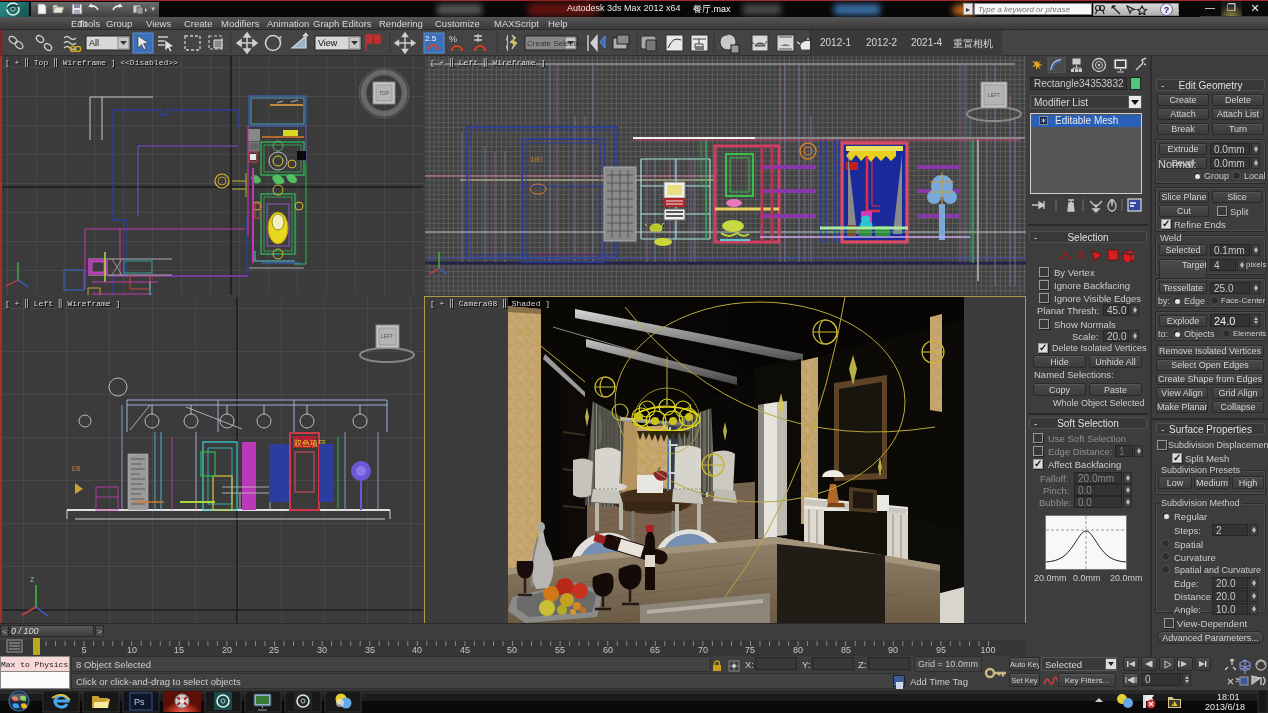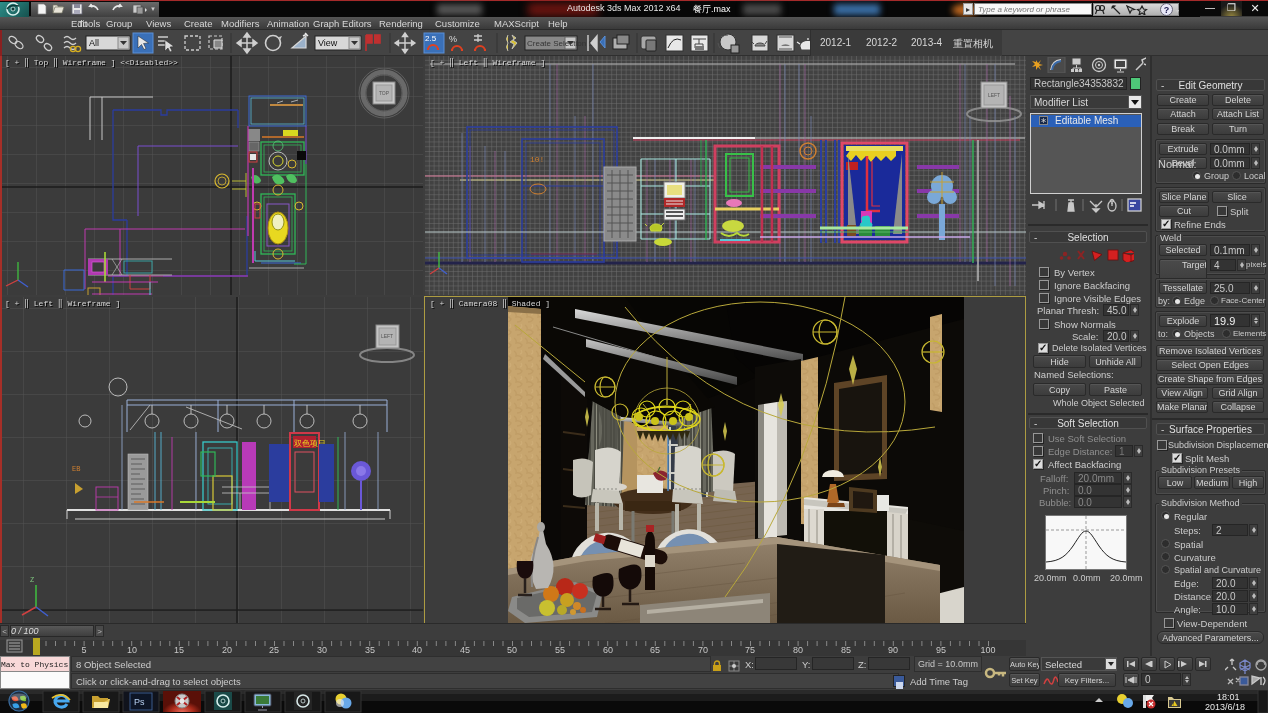--- a/index.html
+++ b/index.html
@@ -230,21 +230,21 @@
 
       <rect x="777" y="5" width="17" height="16" fill="#d8d8d8" stroke="#333"></rect>
         <path d="M779 7 h13 M779 19 h13" stroke="#555"></path>
         <path d="M781 16 a5 3 0 0 1 9 0 z" fill="#777"></path>
 
       <path d="M801 16 a7 4.5 0 0 1 14 0 l-1 3 h-12 z M800 14 l-3 -2 m17 3 l3 -4 m-9 -1 l0 -2" stroke="#eee" fill="#e8e8e8" stroke-width="1.2"></path>
     </svg>
     <div class="abs" style="left:810px;top:0;width:192px;height:26px;background:#3a3a3a;border-left:1px solid #2f2f2f;"></div>
     <div class="abs" style="left:820px;top:7px;color:#d8d8d8;font-size:10px;">2012-1</div>
     <div class="abs" style="left:866px;top:7px;color:#d8d8d8;font-size:10px;">2012-2</div>
-    <div class="abs" style="left:911px;top:7px;color:#d8d8d8;font-size:10px;">2013-4</div>
+    <div class="abs" style="left:911px;top:7px;color:#d8d8d8;font-size:10px;">2021-4</div>
     <div class="abs" style="left:953px;top:7px;color:#d8d8d8;font-size:10px;">重置相机</div>
   </div>
   <div id="vp-tl" class="abs">
     <svg width="423" height="239">
       <defs>
         <pattern id="grid1" width="29" height="29" patternUnits="userSpaceOnUse" x="8" y="12">
           <path d="M29 0 V29 H0" fill="none" stroke="#525252" stroke-width="1"></path>
         </pattern>
       </defs>
       <rect width="423" height="239" fill="#3b3b3b"></rect>
@@ -1019,21 +1019,21 @@
     <div class="mxbtn abs" style="left:133px;top:226px;width:48px;height:12px;line-height:11px;">Tessellate</div>
     <div class="mxfield abs" style="left:184px;top:226px;width:40px;height:12px;">25.0</div>
     <div class="spin abs" style="left:225px;top:226px;height:12px;"></div>
     <div class="plab abs" style="left:132px;top:240px;font-size:9px;">by:</div>
     <div class="radio radsel abs" style="left:146px;top:240px;"></div>
       <div class="plab abs" style="left:158px;top:240px;font-size:9px;">Edge</div>
     <div class="radio abs" style="left:184px;top:240px;"></div>
       <div class="plab abs" style="left:195px;top:240px;font-size:8px;">Face-Center</div>
     <div class="grp abs" style="left:129px;top:255px;width:111px;height:30px;"></div>
     <div class="mxbtn abs" style="left:133px;top:259px;width:48px;height:12px;line-height:11px;">Explode</div>
-    <div class="mxfield abs" style="left:184px;top:258px;width:40px;height:13px;color:#f0f0f0;font-size:11px;">19.9</div>
+    <div class="mxfield abs" style="left:184px;top:258px;width:40px;height:13px;color:#f0f0f0;font-size:11px;">24.0</div>
     <div class="spin abs" style="left:225px;top:258px;height:13px;"></div>
     <div class="plab abs" style="left:132px;top:273px;font-size:9px;">to:</div>
     <div class="radio radsel abs" style="left:146px;top:273px;"></div>
       <div class="plab abs" style="left:158px;top:273px;font-size:9px;">Objects</div>
     <div class="radio abs" style="left:196px;top:273px;"></div>
       <div class="plab abs" style="left:207px;top:273px;font-size:8px;">Elements</div>
     <div class="mxbtn abs" style="left:130px;top:289px;width:108px;height:12px;line-height:11px;">Remove Isolated Vertices</div>
     <div class="mxbtn abs" style="left:130px;top:303px;width:108px;height:12px;line-height:11px;">Select Open Edges</div>
     <div class="mxbtn abs" style="left:130px;top:317px;width:108px;height:12px;line-height:11px;text-align:center;">Create Shape from Edges</div>
     <div class="mxbtn abs" style="left:130px;top:331px;width:52px;height:12px;line-height:11px;">View Align</div>

